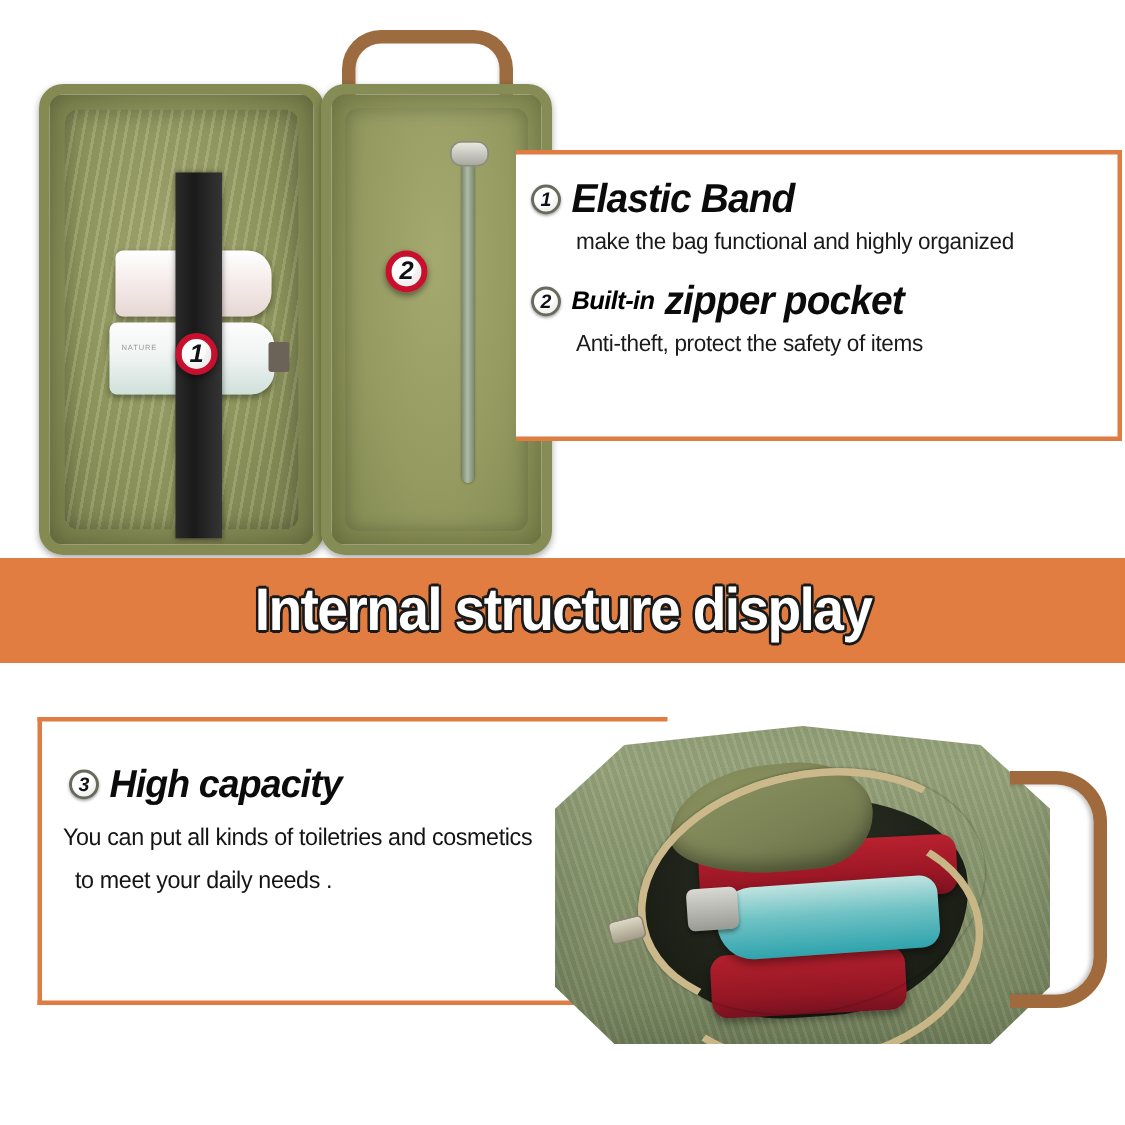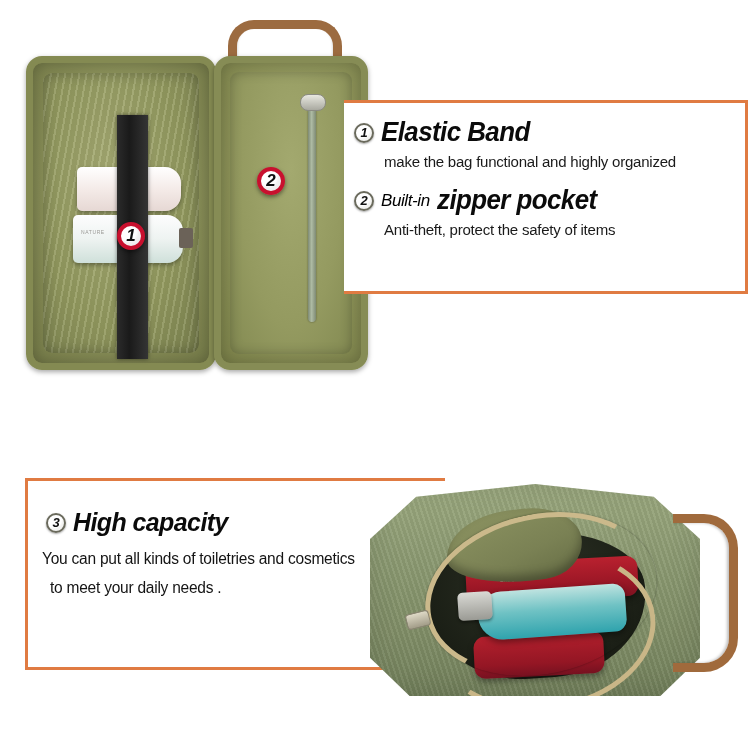--- a/index.html
+++ b/index.html
@@ -208,21 +208,21 @@
     font-weight: bold;
     font-style: italic;
     font-size: 27px;
     color: #0b0b0b;
     letter-spacing: -0.6px;
     white-space: nowrap;
     transform: scaleX(.96);
     transform-origin: left center;
   }
   .feat-title-small {
-    font-weight: normal;
+    font-weight: bold;
     font-style: italic;
     font-size: 17px;
     letter-spacing: -0.4px;
   }
   .feat-sub {
     font-size: 15.5px;
     color: #1a1a1a;
     margin: 5px 0 0 40px;
     letter-spacing: -0.25px;
     white-space: nowrap;
@@ -460,20 +460,23 @@
     <div class="feat-sub">make the bag functional and highly organized</div>
 
     <div class="feat-row feat-2">
       <div class="badge-text">2</div>
       <div class="feat-title-small">Built-in</div>
       <div class="feat-title">zipper pocket</div>
     </div>
     <div class="feat-sub">Anti-theft, protect the safety of items</div>
   </div>
 
+  <div class="banner">
+    <div class="banner-text">Internal structure display</div>
+  </div>
 
   <div class="panel-bottom">
     <div class="feat-row feat-3">
       <div class="badge-text">3</div>
       <div class="feat-title">High capacity</div>
     </div>
     <div class="body-line">You can put all kinds of toiletries and cosmetics</div>
     <div class="body-line second">to meet your daily needs .</div>
   </div>
 

